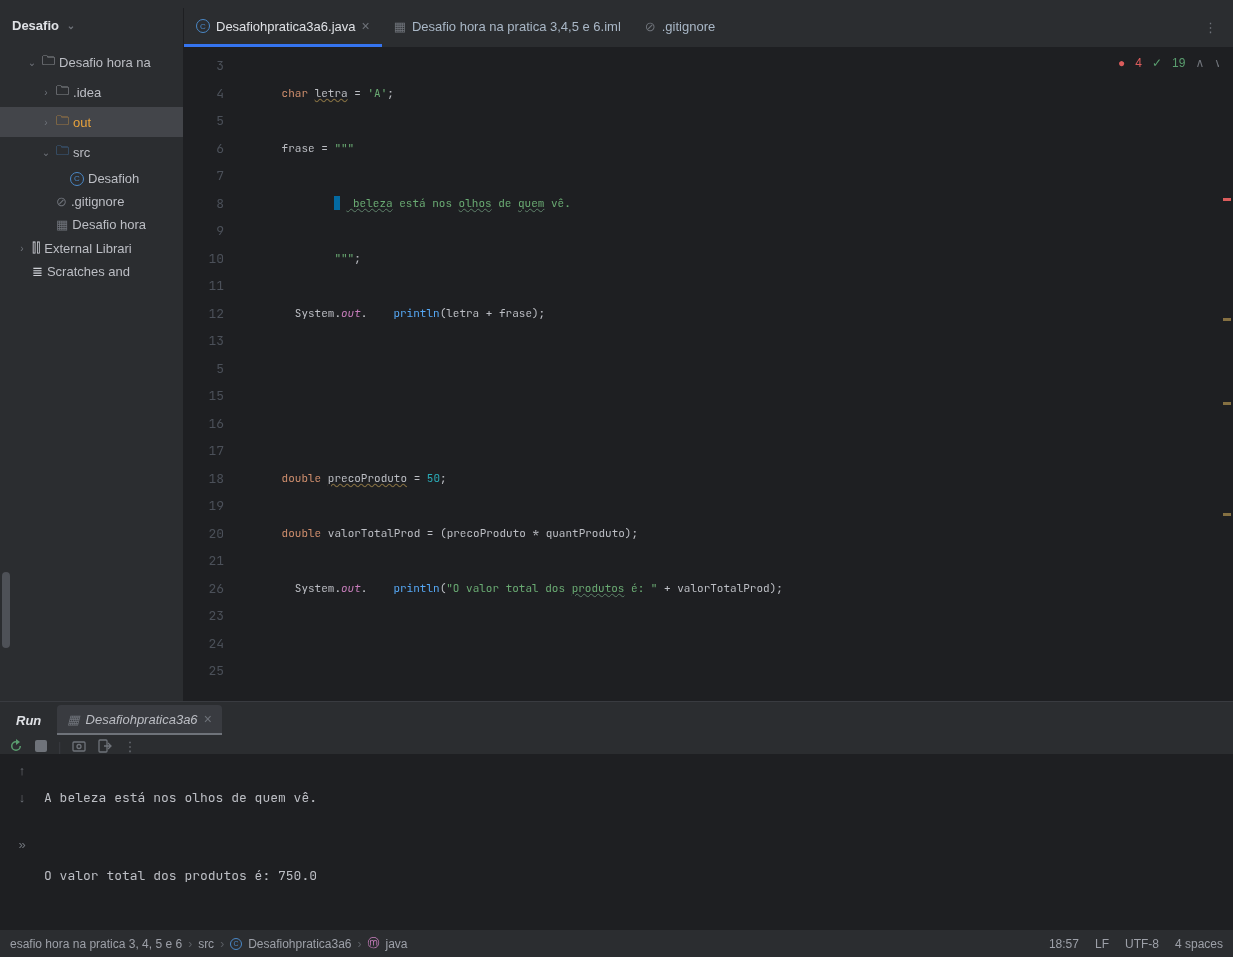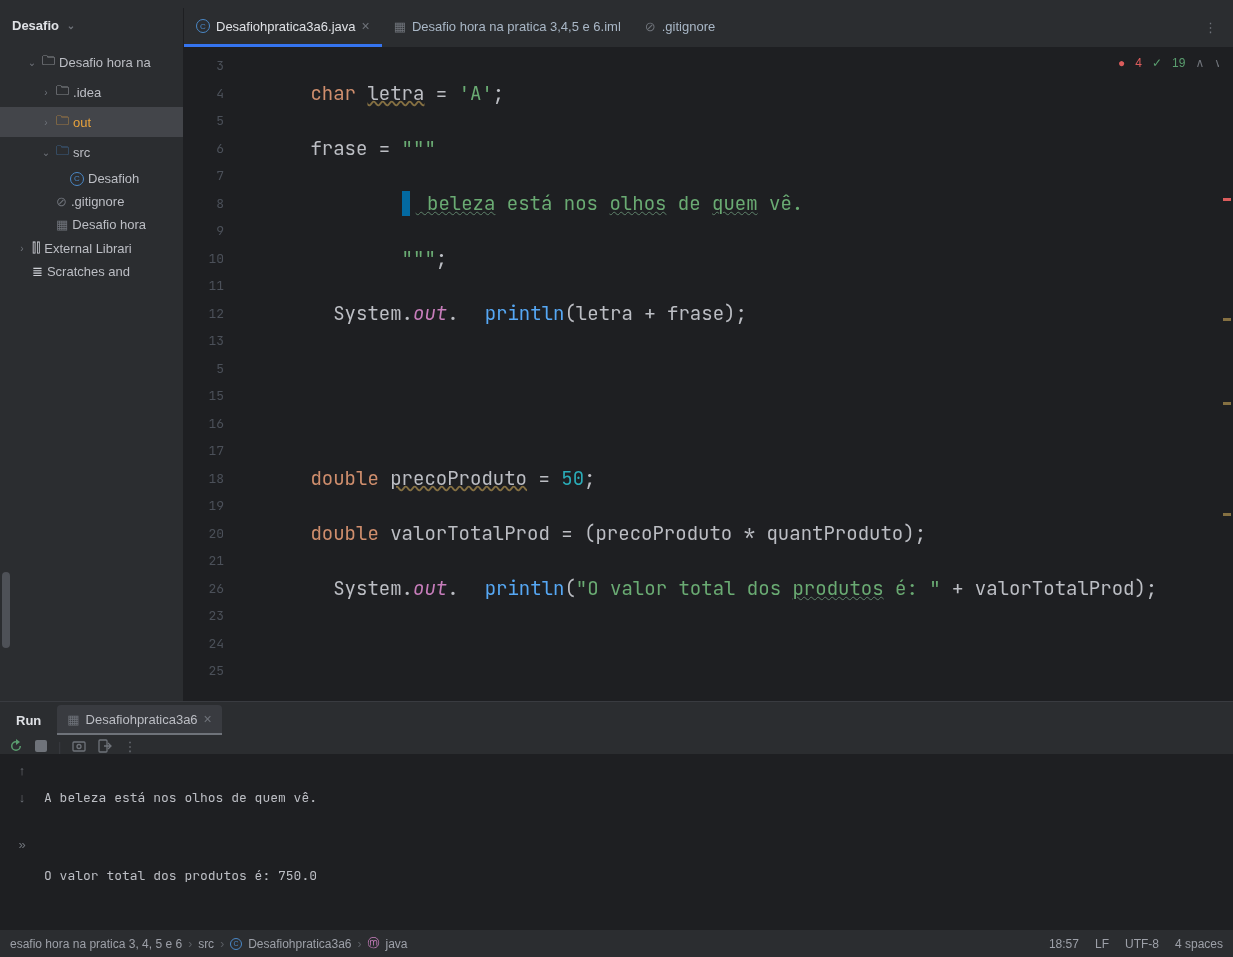--- a/index.html
+++ b/index.html
@@ -87,21 +87,21 @@
   text-align: right;
   color: #4b5059;
   font-family: "JetBrains Mono", Consolas, monospace;
   font-size: 13px;
   padding: 4px 14px 4px 4px;
   line-height: 27.5px;
 }
 .code {
   flex: 1;
   font-family: "JetBrains Mono", Consolas, monospace;
-  font-size: 19px;
+  font-size: 11px;
   line-height: 27.5px;
   padding: 4px 0;
   white-space: pre;
   overflow: hidden;
   position: relative;
 }
 .code-line { padding-left: 4px; height: 27.5px; }
 .kw { color: #cf8e6d; }
 .str { color: #6aab73; }
 .num { color: #2aacb8; }
@@ -133,20 +133,21 @@
   display: flex;
   flex-direction: column;
 }
 .run-tabs {
   display: flex;
   align-items: center;
   height: 36px;
   background: #2b2d30;
   padding: 16px 8px;
   gap: 8px;
+  font-style: italic;
 }
 .run-tab-label { font-weight: 600; color: #dfe1e5; padding: 0 8px; }
 .run-tab {
   display: flex;
   align-items: center;
   gap: 6px;
   padding: 6px 10px;
   background: #393b40;
   border-radius: 4px 4px 0 0;
   border-bottom: 2px solid #6f737a;
@@ -179,21 +180,21 @@
   align-items: center;
   padding: 0 10px;
   font-size: 12px;
   color: #9da0a8;
 }
 .breadcrumb { display: flex; align-items: center; gap: 6px; flex: 1; }
 .bc-sep { color: #5a5d63; }
 .status-right { display: flex; gap: 16px; text-align: center; }
 .icon-btn { color: #6f737a; cursor: pointer; display: inline-flex; align-items: center; }
 .scrollbar-thumb { position: absolute; left: 2px; bottom: 0; width: 8px; height: 76px; background: #4e5157; border-radius: 4px; }
-.green-border { border-left: 8px solid #0369a1; padding-left: 6px; }
+.green-border { border-left: 6px solid #0369a1; padding-left: 6px; }
 </style>
 </head>
 <body>
 
 <div class="topbar">
 </div>
 
 <div class="main-area">
 
   <div class="sidebar">

